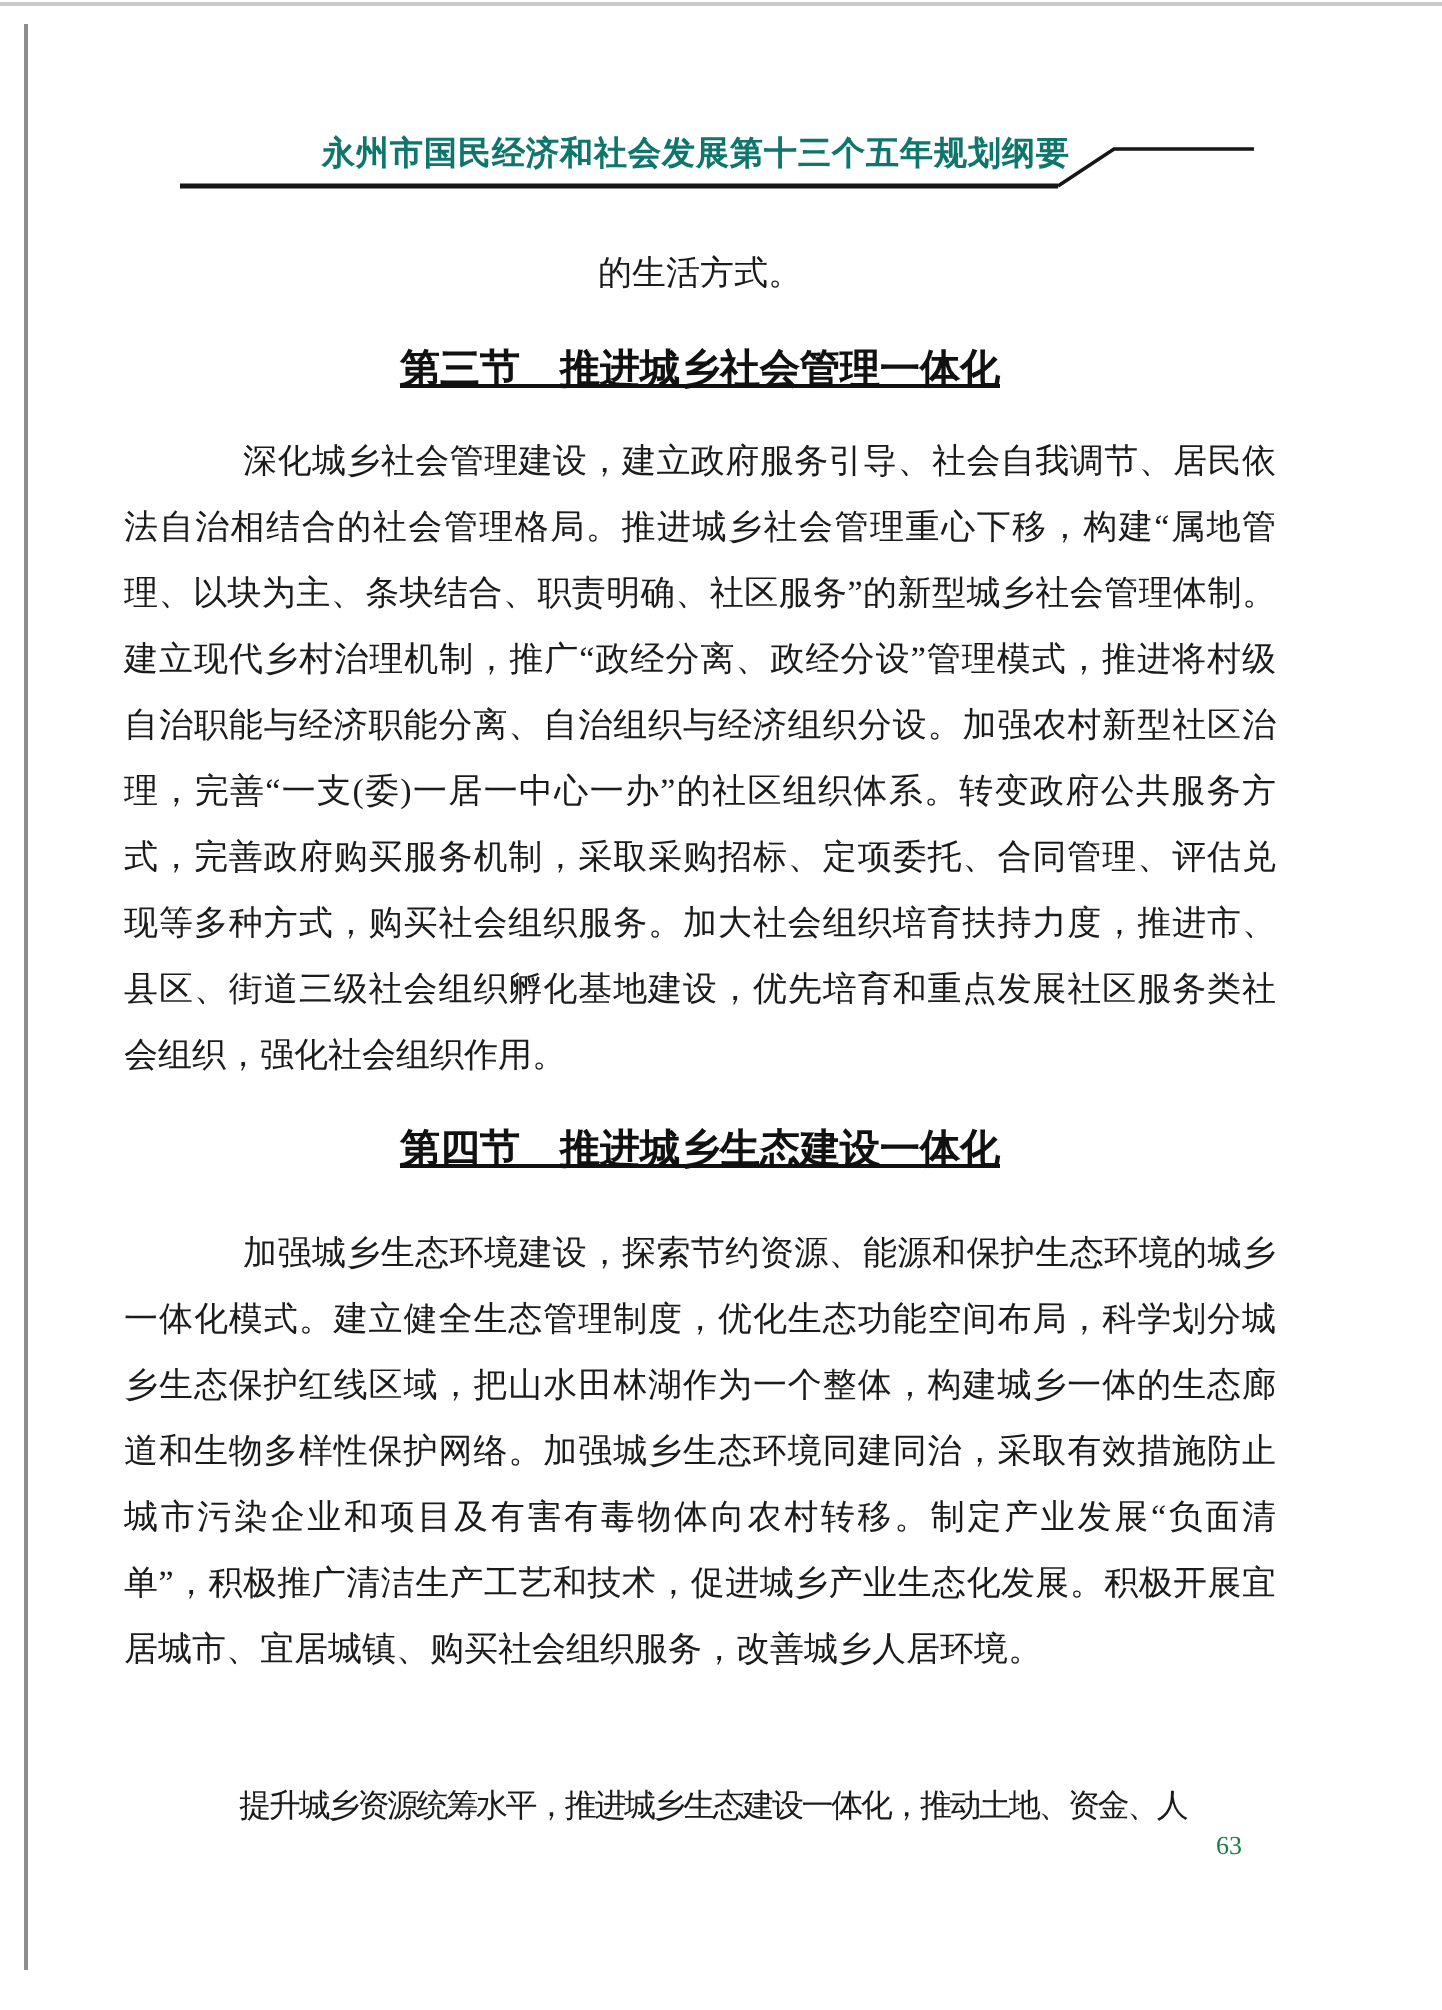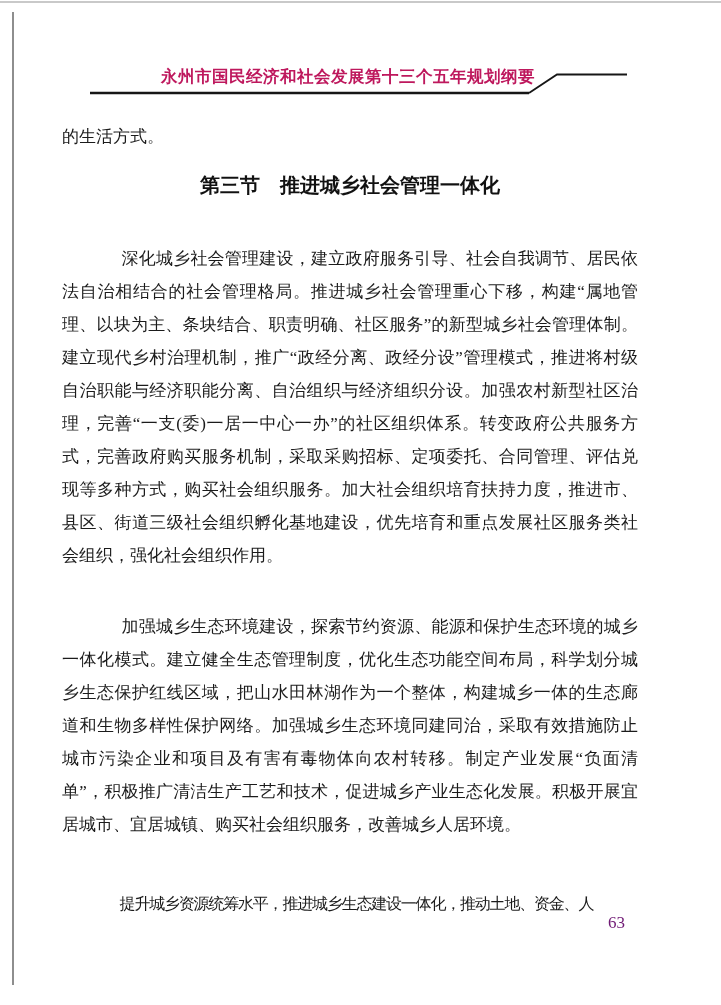--- a/index.html
+++ b/index.html
@@ -23,63 +23,64 @@
     background: #8e8e8e;
   }
 
   
   .header-title {
     position: absolute; top: 66px; left: 0; width: 696px;
     text-align: center;
     font-size: 16.5px; font-weight: bold;
     letter-spacing: 0.5px;
     font-family: "Liberation Serif", "DejaVu Serif", serif;
-    color: #be185d;
+    color: #0f766e;
   }
   .header-rule {
     position: absolute; top: 0; left: 0;
   }
 
   
   .textcol {
     position: absolute; left: 62px; width: 576px;
     font-size: 17px; line-height: 33px;
     text-align: justify;
     color: #1b1b1b;
   }
-  .continuation { top: 120px; text-align: left; }
+  .continuation { top: 120px; text-align: center; }
 
   .sec-heading {
     position: absolute; left: 62px; width: 576px;
     text-align: center;
     font-family: "Liberation Sans", "DejaVu Sans", sans-serif;
     font-weight: bold;
     font-size: 20px; line-height: 33px;
     color: #111111;
+    text-decoration: underline;
   }
   .h-sec3 { top: 169px; }
   .h-sec4 { top: 559px; }
   .h-sec5 { top: 846px; }
 
   .para { text-indent: 3.5em; }
-  .p-sec3 { top: 214px; margin-top: 28px; }
+  .p-sec3 { top: 214px; }
   .p-sec4 { top: 610px; }
   .p-sec5 {
     top: 887px;
     white-space: nowrap;
     font-size: 16px;
     letter-spacing: -1.2px;
     text-indent: 3.6em;
     text-align: left;
   }
 
   .page-number {
     position: absolute; left: 608px; top: 912px;
-    font-size: 17px; line-height: 22px;
-    color: #701a75;
+    font-size: 13px; line-height: 22px;
+    color: #15803d;
   }
 </style>
 </head>
 <body>
 
 <div class="page">
 
   <div class="scan-edge-top"></div>
   <div class="scan-edge-left"></div>
 
@@ -87,19 +88,20 @@
   <svg class="header-rule" width="721" height="110" viewBox="0 0 721 110">
     <line x1="90" y1="93" x2="529" y2="93" stroke="#161616" stroke-width="2.6"></line>
     <polyline points="529,93 557,74.5 627,74.5" fill="none" stroke="#161616" stroke-width="1.8"></polyline>
   </svg>
 
   <div class="textcol continuation">的生活方式。</div>
 
   <div class="sec-heading h-sec3">第三节　推进城乡社会管理一体化</div>
   <div class="textcol para p-sec3">深化城乡社会管理建设，建立政府服务引导、社会自我调节、居民依法自治相结合的社会管理格局。推进城乡社会管理重心下移，构建“属地管理、以块为主、条块结合、职责明确、社区服务”的新型城乡社会管理体制。建立现代乡村治理机制，推广“政经分离、政经分设”管理模式，推进将村级自治职能与经济职能分离、自治组织与经济组织分设。加强农村新型社区治理，完善“一支(委)一居一中心一办”的社区组织体系。转变政府公共服务方式，完善政府购买服务机制，采取采购招标、定项委托、合同管理、评估兑现等多种方式，购买社会组织服务。加大社会组织培育扶持力度，推进市、县区、街道三级社会组织孵化基地建设，优先培育和重点发展社区服务类社会组织，强化社会组织作用。</div>
 
+  <div class="sec-heading h-sec4">第四节　推进城乡生态建设一体化</div>
   <div class="textcol para p-sec4">加强城乡生态环境建设，探索节约资源、能源和保护生态环境的城乡一体化模式。建立健全生态管理制度，优化生态功能空间布局，科学划分城乡生态保护红线区域，把山水田林湖作为一个整体，构建城乡一体的生态廊道和生物多样性保护网络。加强城乡生态环境同建同治，采取有效措施防止城市污染企业和项目及有害有毒物体向农村转移。制定产业发展“负面清单”，积极推广清洁生产工艺和技术，促进城乡产业生态化发展。积极开展宜居城市、宜居城镇、购买社会组织服务，改善城乡人居环境。</div>
 
   <div class="textcol para p-sec5">提升城乡资源统筹水平，推进城乡生态建设一体化，推动土地、资金、人</div>
 
   <div class="page-number">63</div>
 
 </div>
 
 </body></html>

